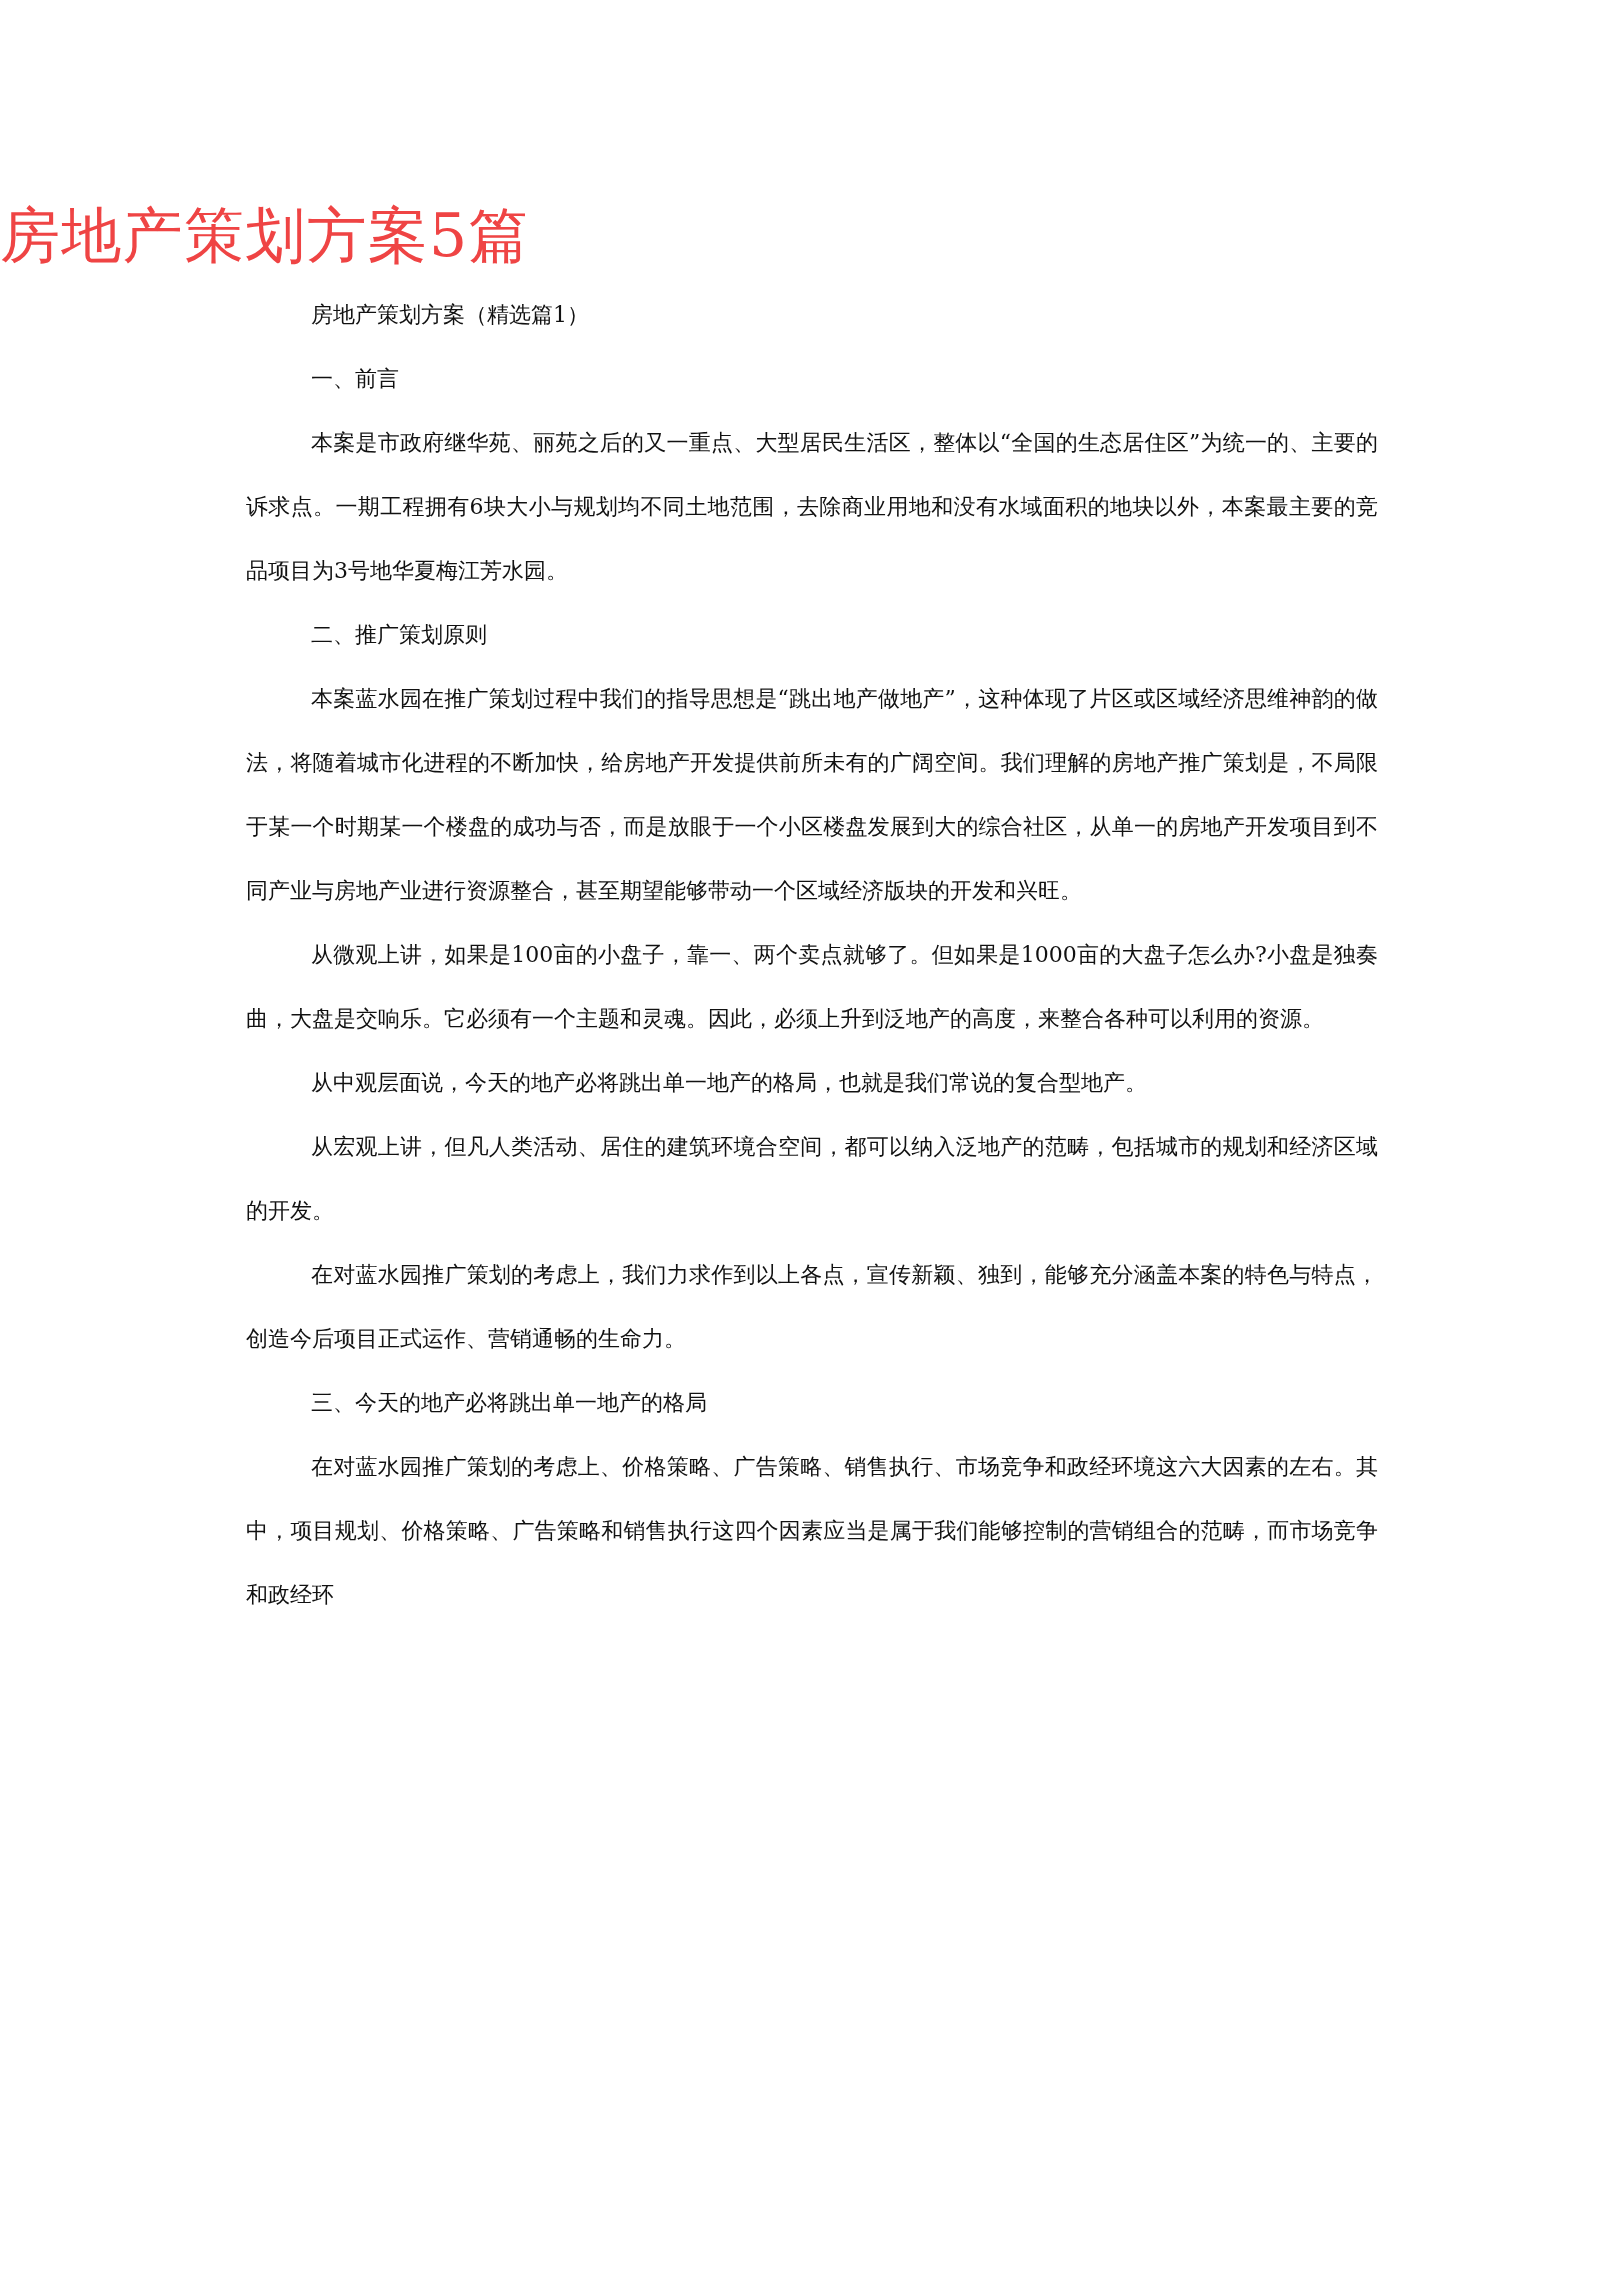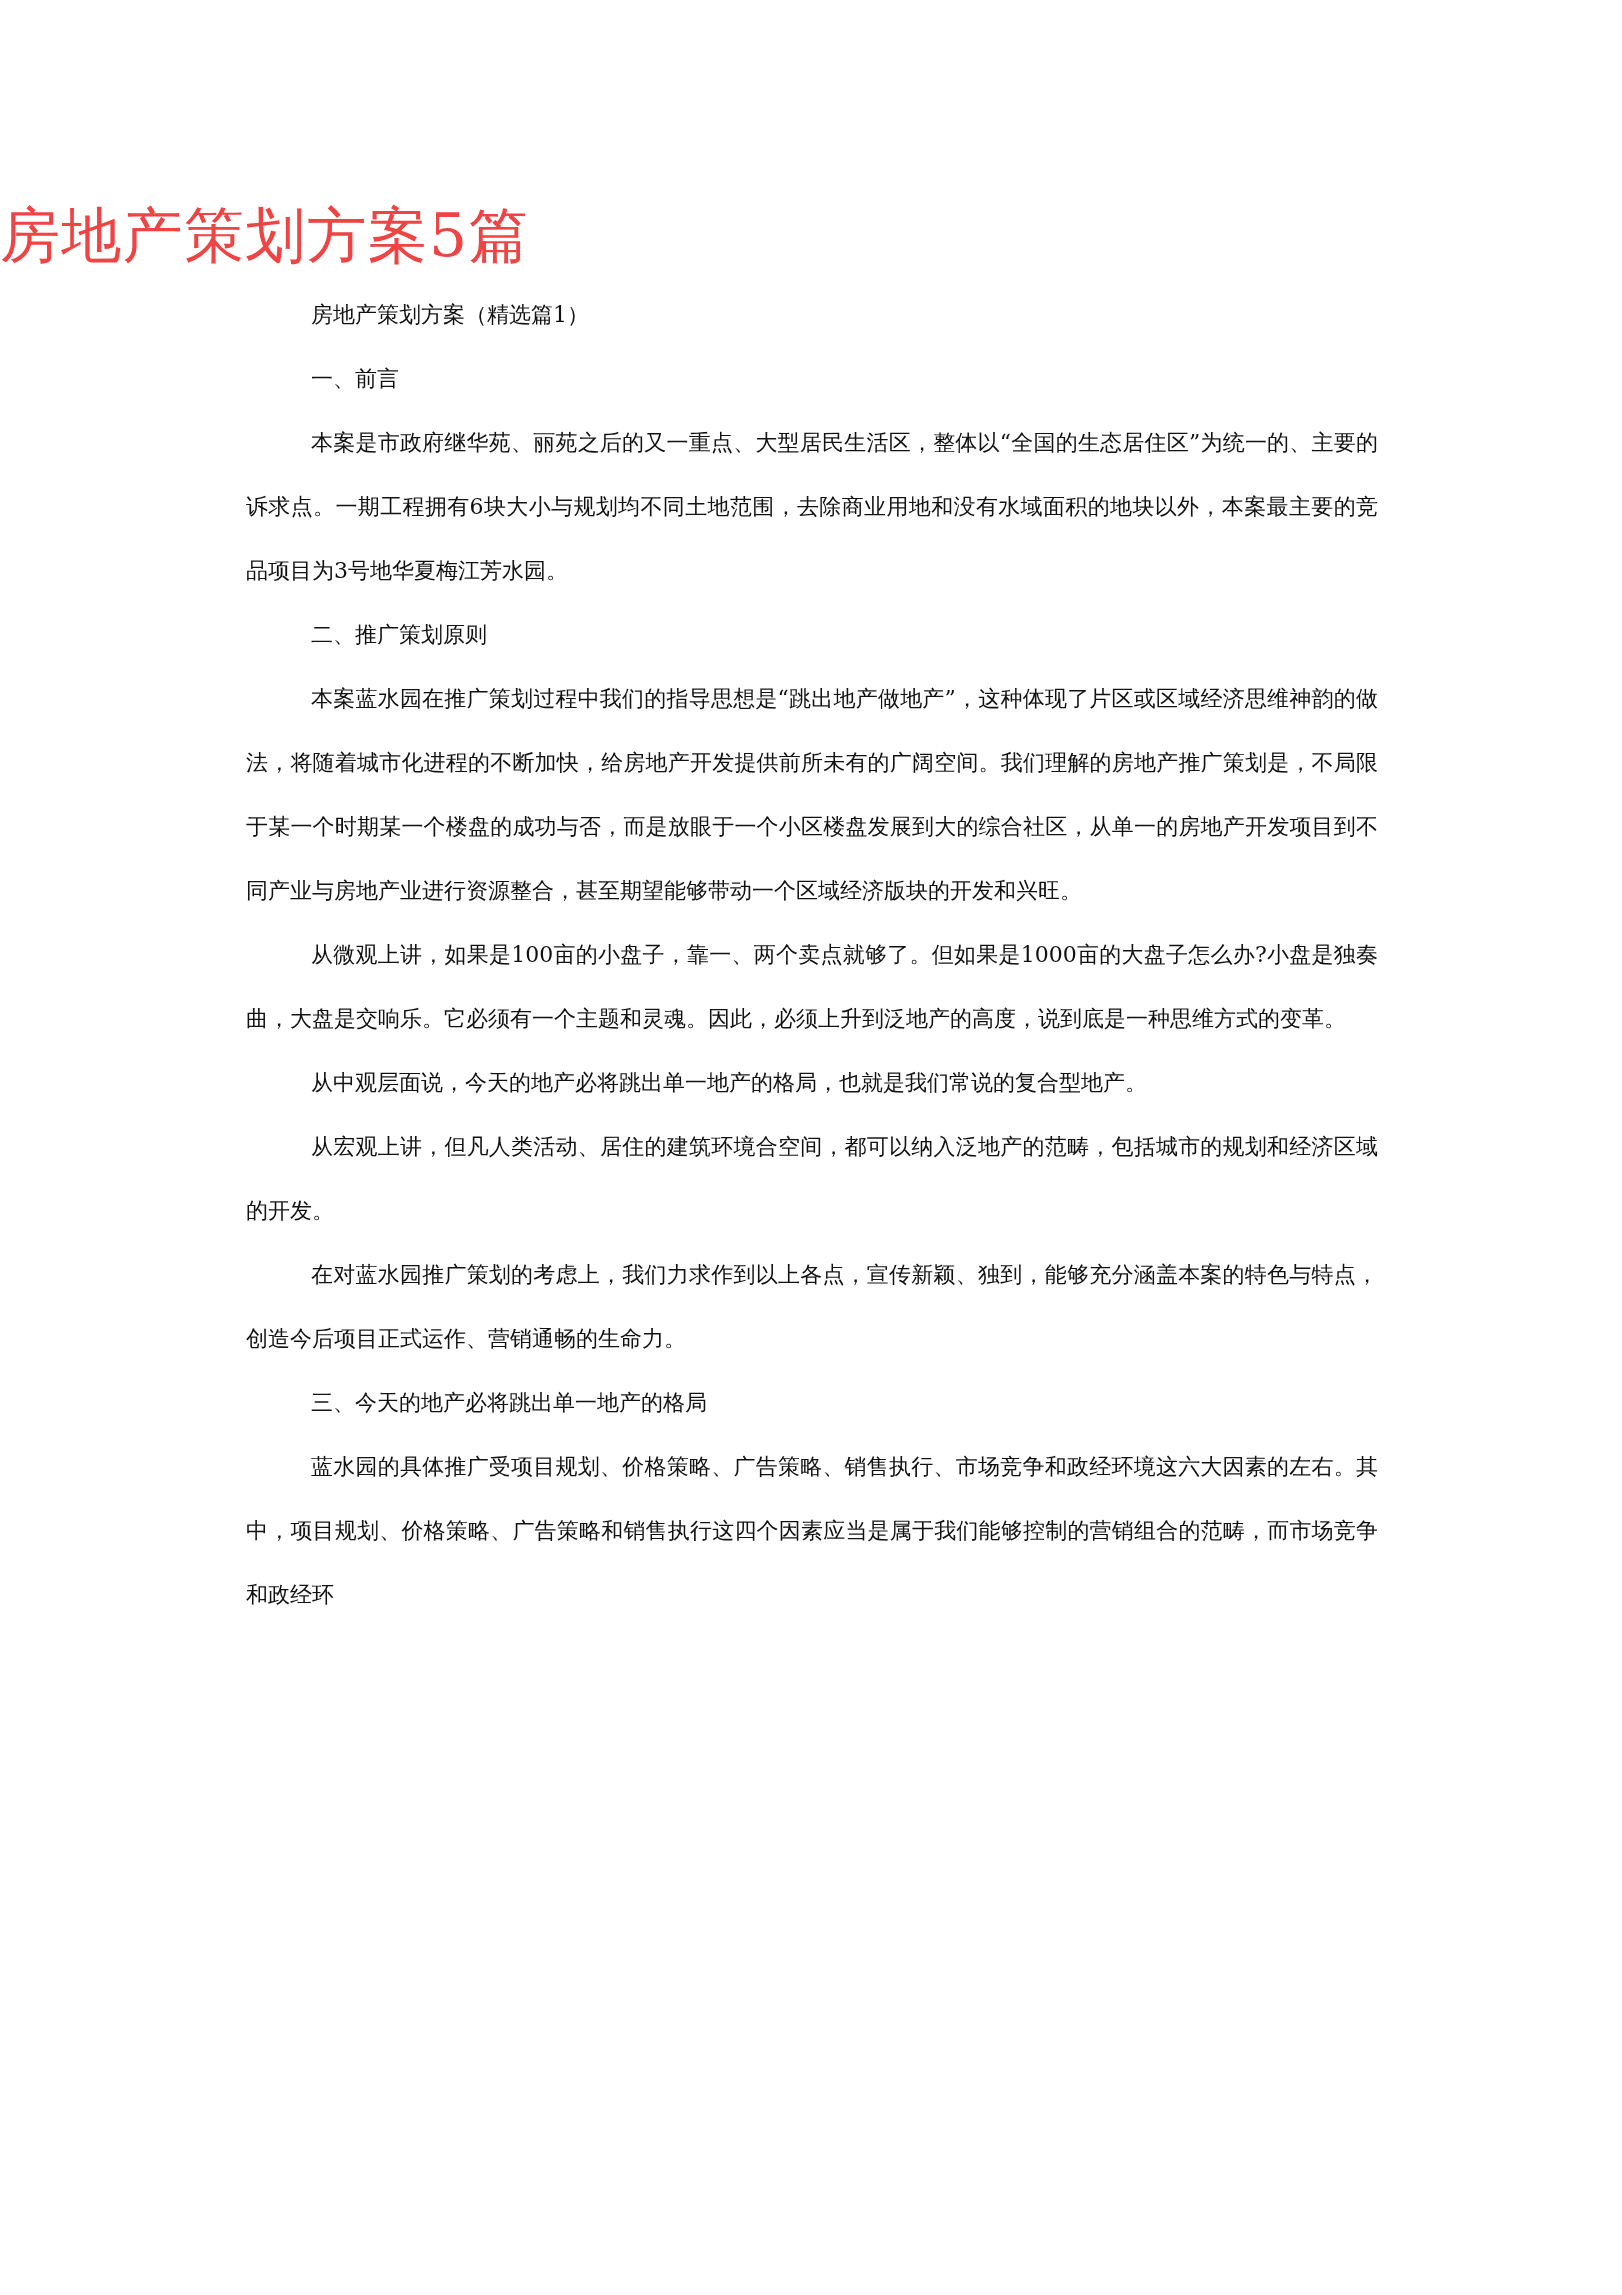--- a/index.html
+++ b/index.html
@@ -55,21 +55,21 @@
 
 <div class="page">
   <h1 class="title">房地产策划方案5篇</h1>
 
   <div class="body">
     <p>房地产策划方案（精选篇1）</p>
     <p>一、前言</p>
     <p>本案是市政府继华苑、丽苑之后的又一重点、大型居民生活区，整体以“全国的生态居住区”为统一的、主要的诉求点。一期工程拥有6块大小与规划均不同土地范围，去除商业用地和没有水域面积的地块以外，本案最主要的竞品项目为3号地华夏梅江芳水园。</p>
     <p>二、推广策划原则</p>
     <p>本案蓝水园在推广策划过程中我们的指导思想是“跳出地产做地产”，这种体现了片区或区域经济思维神韵的做法，将随着城市化进程的不断加快，给房地产开发提供前所未有的广阔空间。我们理解的房地产推广策划是，不局限于某一个时期某一个楼盘的成功与否，而是放眼于一个小区楼盘发展到大的综合社区，从单一的房地产开发项目到不同产业与房地产业进行资源整合，甚至期望能够带动一个区域经济版块的开发和兴旺。</p>
-    <p>从微观上讲，如果是100亩的小盘子，靠一、两个卖点就够了。但如果是1000亩的大盘子怎么办?小盘是独奏曲，大盘是交响乐。它必须有一个主题和灵魂。因此，必须上升到泛地产的高度，说到底是一种思维方式的变革。</p>
+    <p>从微观上讲，如果是100亩的小盘子，靠一、两个卖点就够了。但如果是1000亩的大盘子怎么办?小盘是独奏曲，大盘是交响乐。它必须有一个主题和灵魂。因此，必须上升到泛地产的高度，来整合各种可以利用的资源。</p>
     <p>从中观层面说，今天的地产必将跳出单一地产的格局，也就是我们常说的复合型地产。</p>
     <p>从宏观上讲，但凡人类活动、居住的建筑环境合空间，都可以纳入泛地产的范畴，包括城市的规划和经济区域的开发。</p>
     <p>在对蓝水园推广策划的考虑上，我们力求作到以上各点，宣传新颖、独到，能够充分涵盖本案的特色与特点，创造今后项目正式运作、营销通畅的生命力。</p>
     <p>三、今天的地产必将跳出单一地产的格局</p>
-    <p>蓝水园的具体推广受项目规划、价格策略、广告策略、销售执行、市场竞争和政经环境这六大因素的左右。其中，项目规划、价格策略、广告策略和销售执行这四个因素应当是属于我们能够控制的营销组合的范畴，而市场竞争和政经环</p>
+    <p>在对蓝水园推广策划的考虑上、价格策略、广告策略、销售执行、市场竞争和政经环境这六大因素的左右。其中，项目规划、价格策略、广告策略和销售执行这四个因素应当是属于我们能够控制的营销组合的范畴，而市场竞争和政经环</p>
   </div>
 </div>
 
 
 </body></html>

